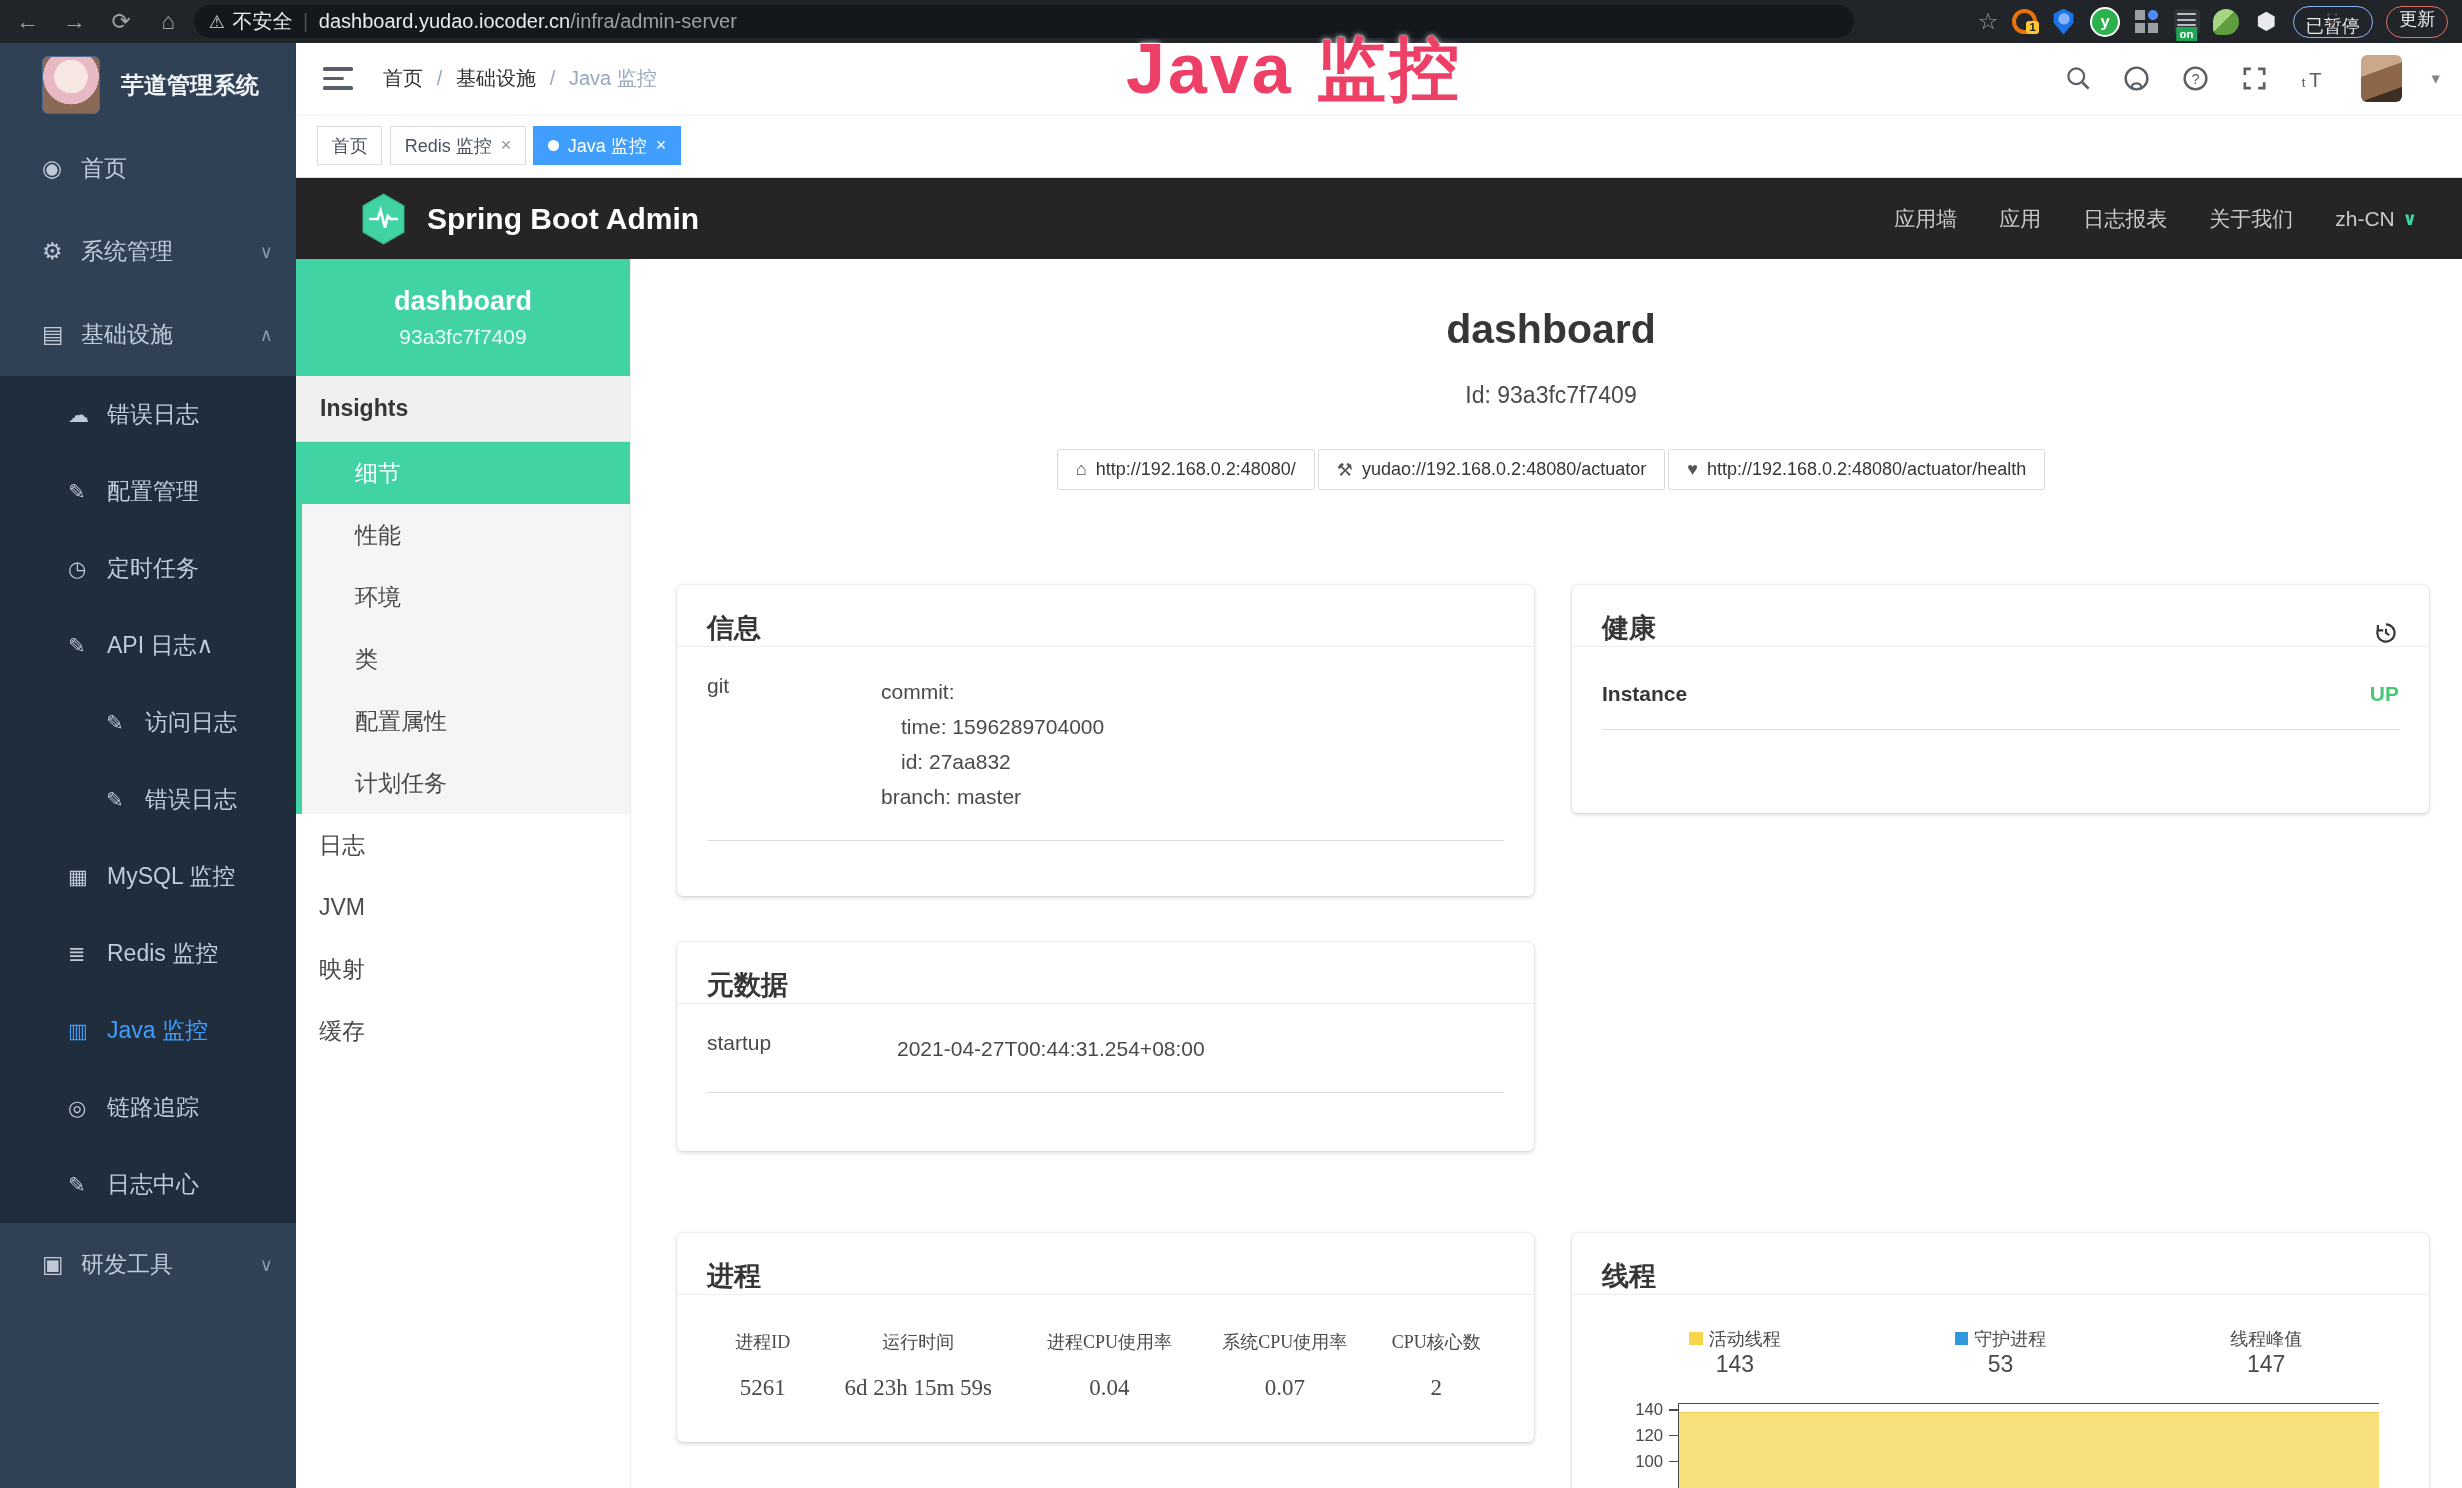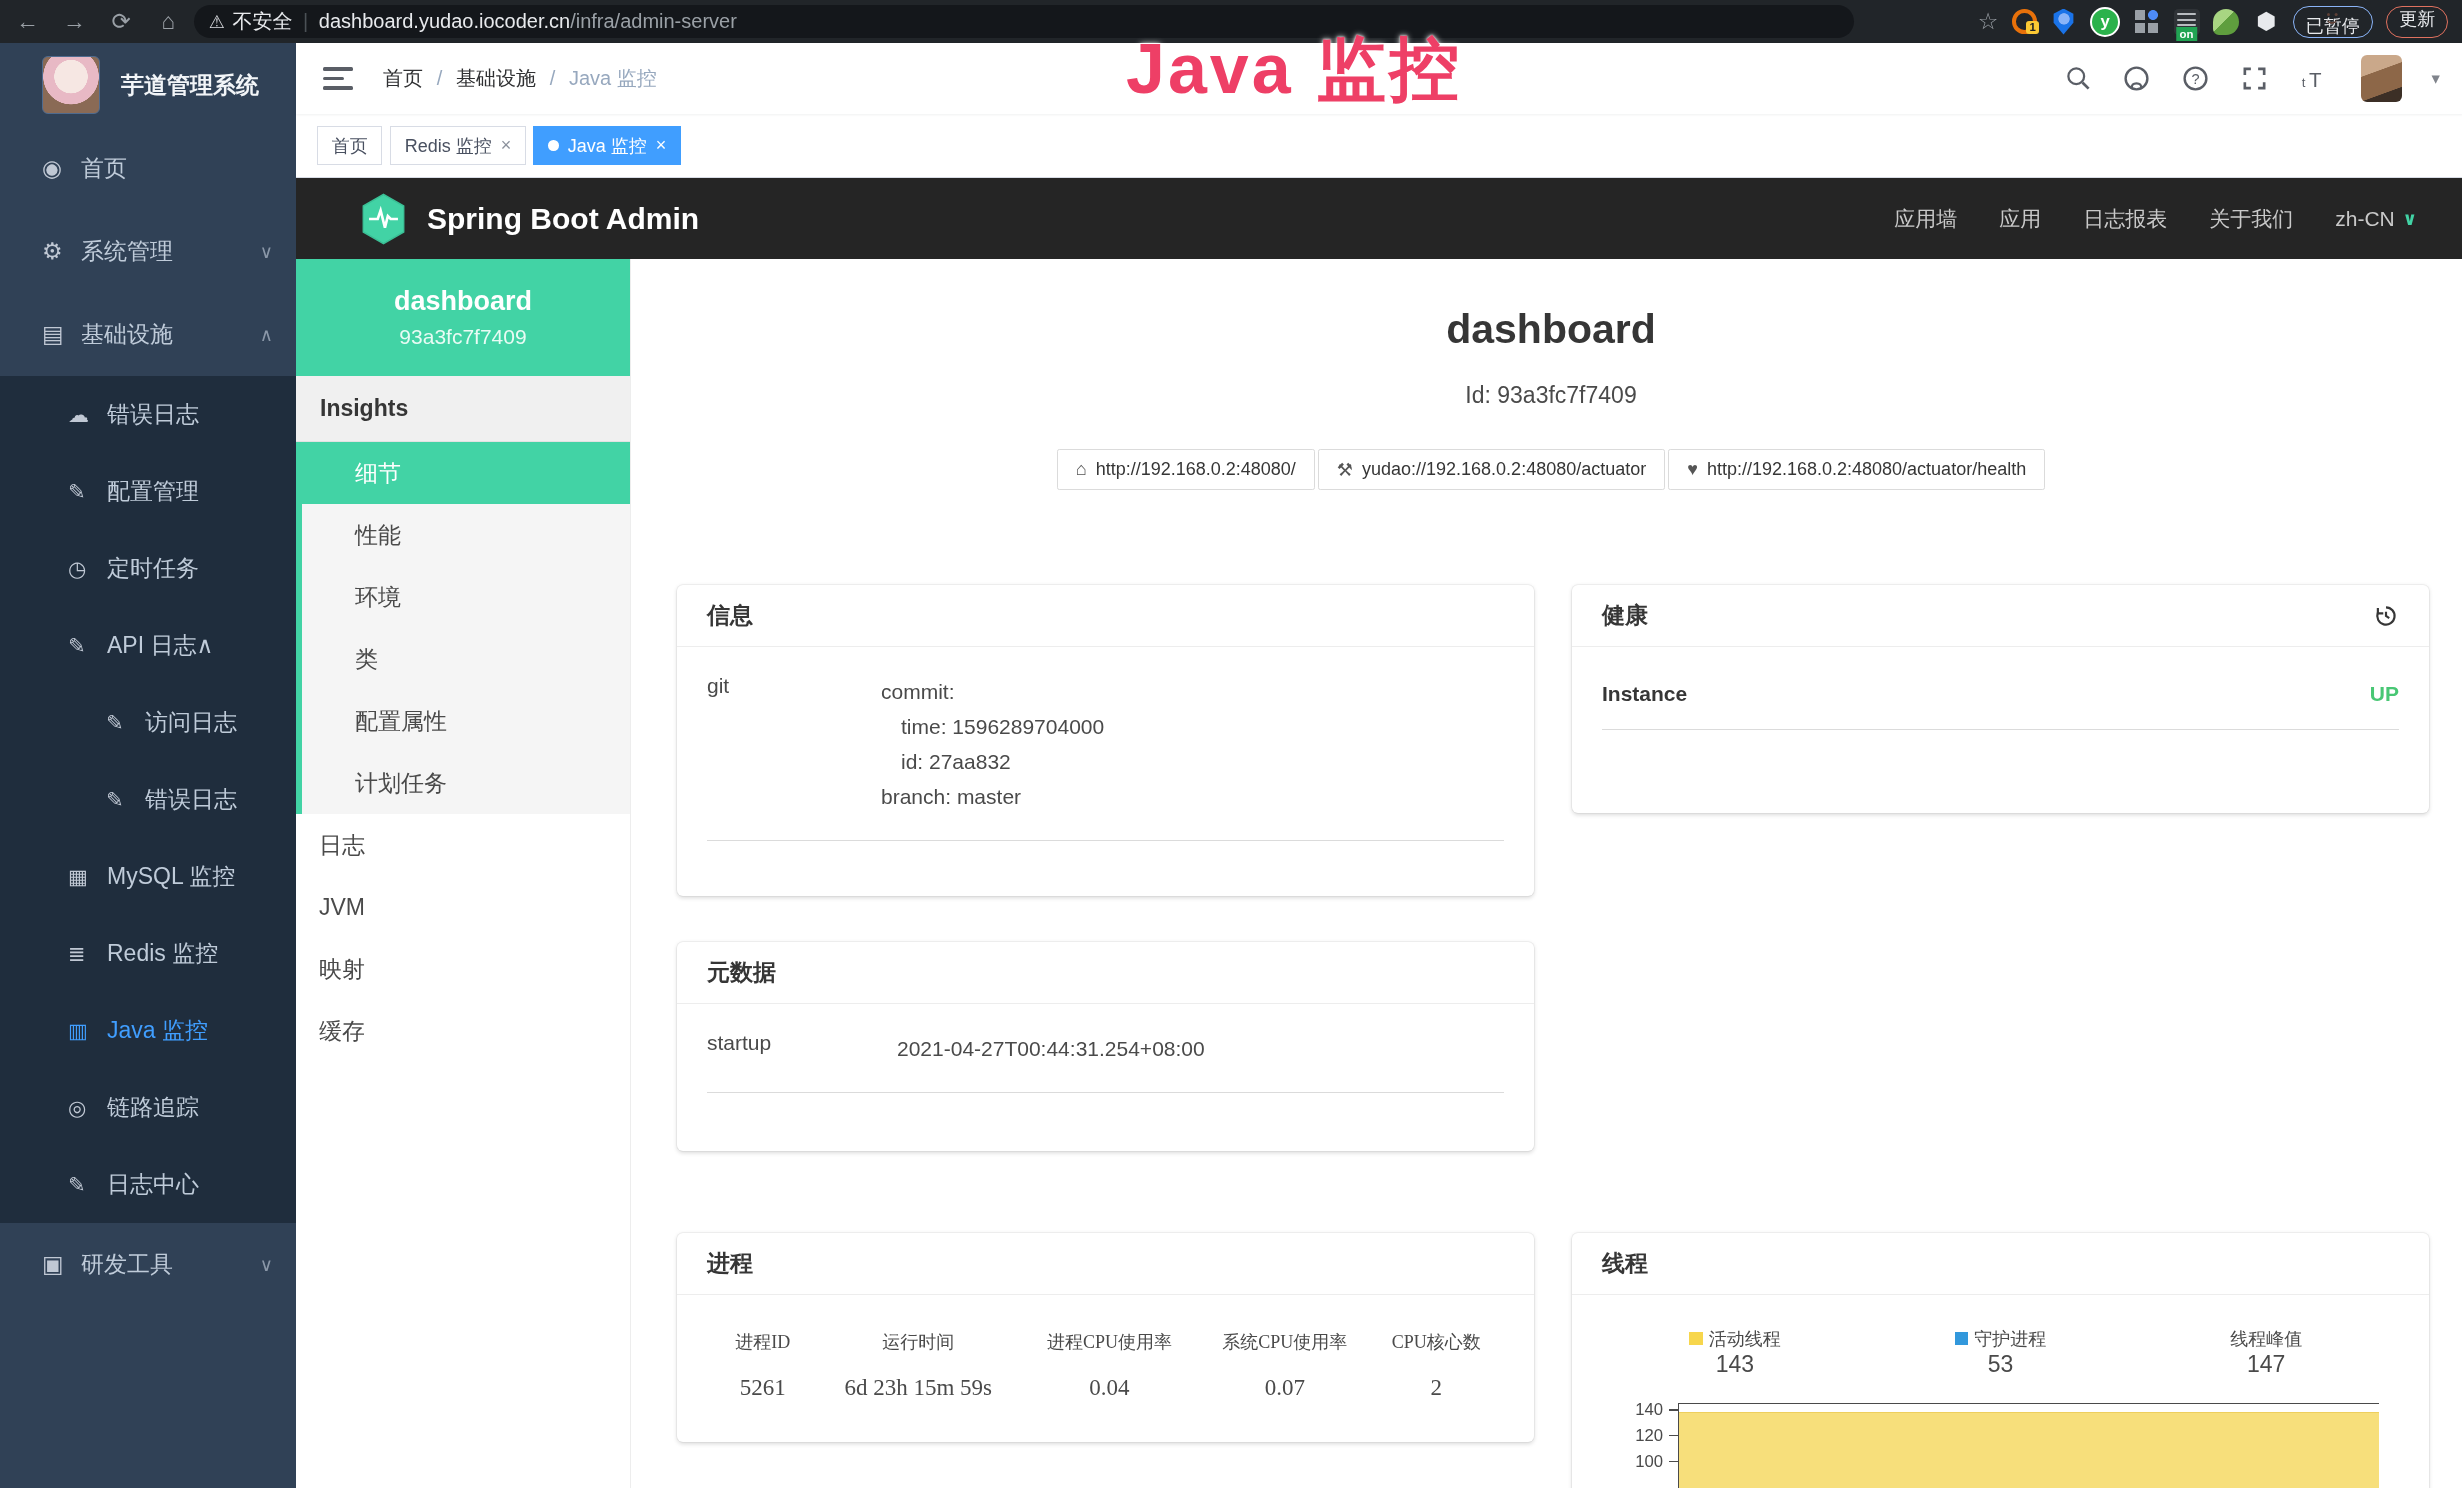--- a/index.html
+++ b/index.html
@@ -116,22 +116,22 @@
   .page-title{position:absolute;left:0;right:0;top:47px;text-align:center;
     font-size:41px;font-weight:bold;color:#363636;}
   .page-id{position:absolute;left:0;right:0;top:123px;text-align:center;font-size:23px;color:#4a4a4a;}
   .links{position:absolute;left:0;right:0;top:190px;display:flex;justify-content:center;gap:3px;}
   .linkbtn{height:41px;box-sizing:border-box;border:0.8px solid #dbdbdb;background:#fff;border-radius:2.3px;
     display:flex;align-items:center;gap:9px;padding:0 18px;font-size:18px;color:#363636;}
   .linkbtn .lic{color:#555;font-size:18px;}
 
   .card{position:absolute;background:#fff;border-radius:6px;
     box-shadow:0 1.5px 4.6px rgba(10,10,10,.15),0 0 0 0.8px rgba(10,10,10,.05);}
-  .card-head{height:61px;display:flex;align-items:center;padding:0 30px;
-    border-bottom:1.5px solid #ededed;font-size:23px;font-weight:bold;color:#363636;}
+  .card-head{height:61px;display:flex;align-items:flex-end;padding:0 30px;
+    border-bottom:1.5px solid #ededed;font-size:27px;font-weight:bold;color:#363636;}
   .card-head .spacer{flex:1;}
   .card-body{padding:27px 30px 0 30px;font-size:21px;color:#4a4a4a;}
   .kv{display:flex;border-bottom:1.5px solid #dbdbdb;padding-bottom:26px;}
   .kv .k{width:174px;flex:0 0 auto;}
   .kv .v{line-height:35px;}
   .kv .v .ind{padding-left:20px;}
   .hrow{display:flex;justify-content:space-between;border-bottom:1.5px solid #dbdbdb;
     padding-bottom:23px;margin-top:7.6px;}
   .hrow .k{font-weight:bold;color:#363636;}
   .hrow .up{font-weight:bold;color:#48c774;}

